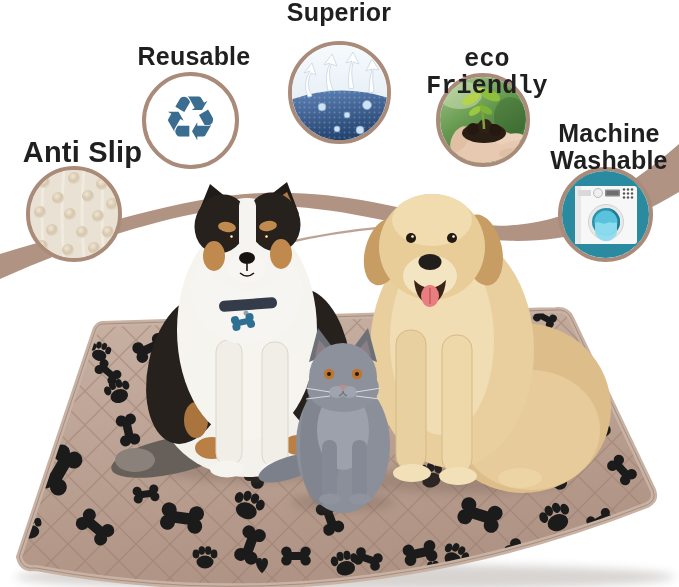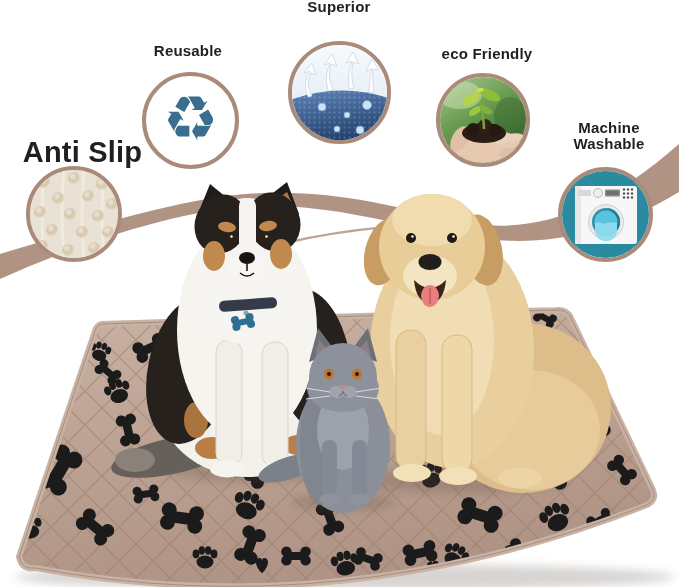--- a/index.html
+++ b/index.html
@@ -1,21 +1,21 @@
 <!DOCTYPE html>
 <html><head>
 <meta charset="utf-8">
 <style>
   html,body{margin:0;padding:0;background:#fff;}
   .stage{position:relative;width:679px;height:587px;background:#fff;overflow:hidden;
          font-family:"Liberation Sans",sans-serif;}
   .scene-svg{position:absolute;left:0;top:0;z-index:1;}
   .fcircle{position:absolute;border-radius:50%;border:4px solid #aa8a79;box-sizing:border-box;
            overflow:hidden;background:#fff;z-index:2;display:flex;align-items:center;justify-content:center;}
-  .label{position:absolute;z-index:3;text-align:center;font-size:15px;font-weight:700;
+  .label{position:absolute;z-index:3;text-align:center;font-size:25px;font-weight:700;
          color:#1f1f1f;line-height:1.08;letter-spacing:.2px;}
   .label span{display:block;}
   .recycle-glyph{font-size:62px;color:#3b6d90;line-height:1;transform:translateY(-2px);}
 </style>
 </head>
 <body>
 
 <div class="stage">
 
   <svg class="scene-svg" width="679" height="587" viewBox="0 0 679 587">
@@ -206,27 +206,27 @@
       <ellipse cx="349" cy="392" rx="8" ry="6" fill="#a0a4ae"></ellipse>
       <polygon points="339,385 347,385 343,391" fill="#b98d8a"></polygon>
       <path d="M 343,391 q 0,3 -4,5 M 343,391 q 0,3 4,5" stroke="#6f737d" stroke-width="1.3" fill="none"></path>
       <path d="M 330,392 L 305,388 M 330,396 L 306,399 M 356,392 L 381,388 M 356,396 L 380,399" stroke="#d9dbe0" stroke-width="1" fill="none"></path>
     </g>
   </svg>
 
   <div class="label" style="left:10px;top:137px;width:145px;font-size:29px;">
     <span>Anti Slip</span>
   </div>
-  <div class="label" style="left:118px;top:43px;width:140px;">
+  <div class="label" style="left:124px;top:43px;width:140px;">
     <span>Reusable</span>
   </div>
   <div class="label" style="left:264px;top:-1px;width:150px;">
     <span>Superior</span>
   </div>
-  <div class="label" style="left:412px;top:46px;width:150px;">
+  <div class="label" style="left:412px;top:46px;width:150px;font-family:Liberation Mono, monospace;">
     <span>eco Friendly</span>
   </div>
   <div class="label" style="left:534px;top:120px;width:150px;">
     <span>Machine</span>
     <span>Washable</span>
   </div>
 
   <div class="fcircle" style="left:26px;top:166px;width:96px;height:96px;background:#e9e1d3;">
     <svg width="88" height="88" viewBox="0 0 88 88">
       <defs>

